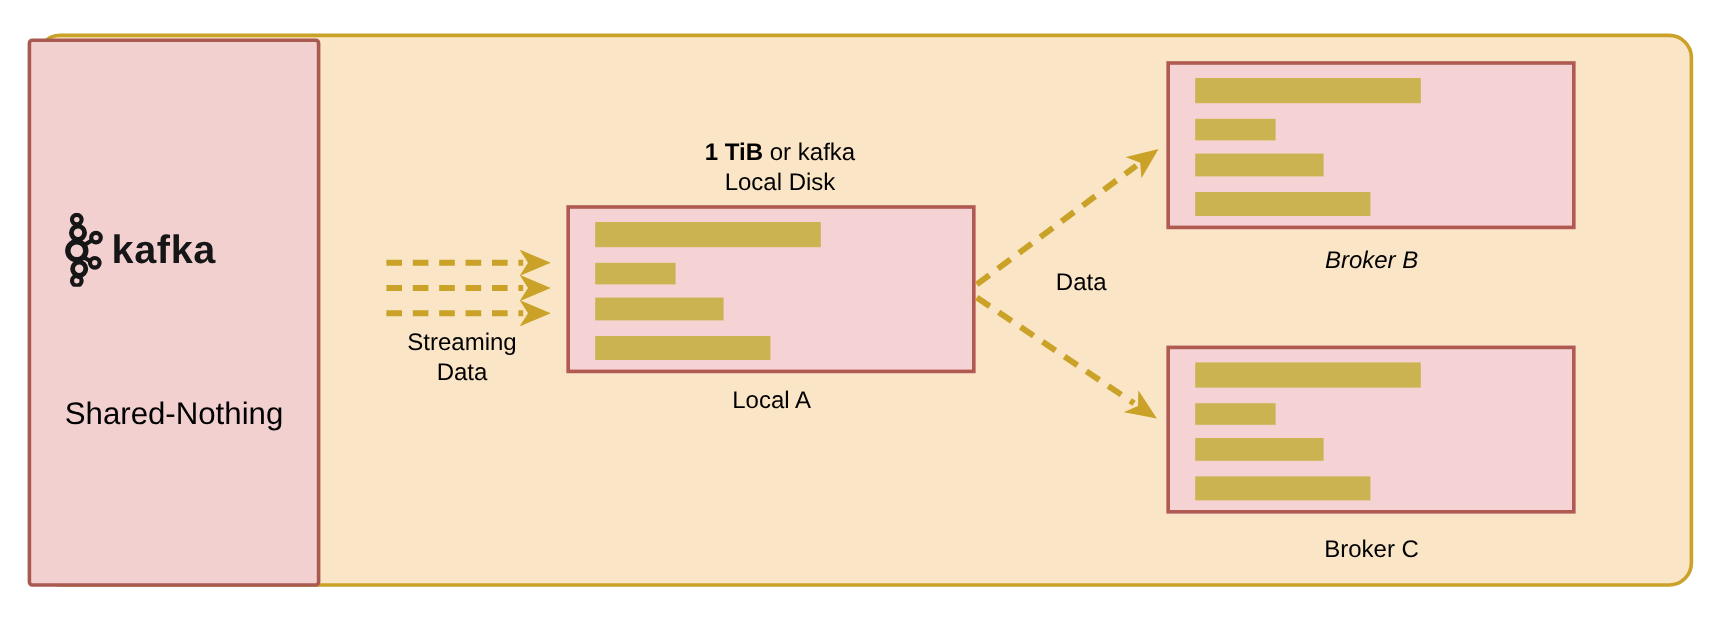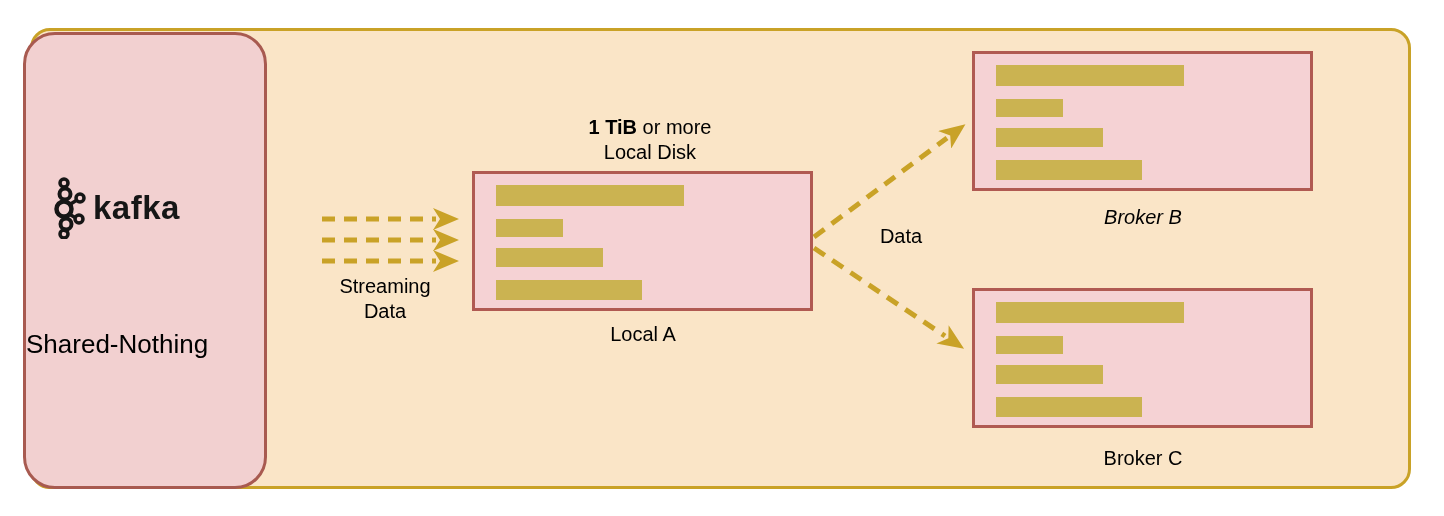--- a/index.html
+++ b/index.html
@@ -9,24 +9,24 @@
   }
   *{box-sizing:border-box;margin:0;padding:0;}
   html,body{width:1444px;height:516px;background:var(--canvas-bg);
     font-family:"Liberation Sans", sans-serif; color:var(--text); overflow:hidden;}
   .canvas{position:relative;width:1444px;height:516px;}
 
   .container{position:absolute;left:30px;top:28px;width:1381px;height:461px;
     background:var(--container-fill);border:3px solid var(--container-border);border-radius:20px;}
 
   .panel{position:absolute;left:23px;top:32px;width:244px;height:457px;
-    background:var(--panel-fill);border:3px solid var(--panel-border);border-radius:32px;}
+    background:var(--panel-fill);border:3px solid var(--panel-border);border-radius:4px;}
   .logo-row{position:absolute;top:142px;left:26px;display:flex;align-items:center;gap:7px;}
   .logo-text{font-size:33px;font-weight:700;color:#161616;letter-spacing:0.5px;}
-  .panel-title{position:absolute;top:294px;left:0;width:100%;text-align:left;
+  .panel-title{position:absolute;top:294px;left:0;width:100%;text-align:center;
     font-size:26px;color:var(--text);}
 
   .broker{position:absolute;width:341px;height:140px;background:var(--broker-fill);
     border:3px solid var(--broker-border);}
   .broker-a{left:472px;top:171px;}
   .broker-b{left:972px;top:51px;}
   .broker-c{left:972px;top:288px;}
   .bars{position:absolute;left:21px;top:0;width:300px;}
   .bar{background:var(--bar-fill);}
 
@@ -92,21 +92,21 @@
   <div class="broker broker-c">
     <div class="bars">
         <div class="bar" style="width: 188px; height: 21px; margin-top: 11px;"></div>
         <div class="bar" style="width: 67px; height: 18px; margin-top: 13px;"></div>
         <div class="bar" style="width: 107px; height: 19px; margin-top: 11px;"></div>
         <div class="bar" style="width: 146px; height: 20px; margin-top: 13px;"></div>
       </div>
   </div>
 
   <div class="label disk-note">
-    <div><span class="b">1 TiB</span><span> or more</span></div>
+    <div><span class="b">1 TiB</span><span> or kafka</span></div>
     <div>Local Disk</div>
   </div>
   <div class="label broker-a-label">Local A</div>
   <div class="label broker-b-label">Broker B</div>
   <div class="label broker-c-label">Broker C</div>
   <div class="label streaming-label">
     <div>Streaming</div>
     <div>Data</div>
   </div>
   <div class="label replication-label">

